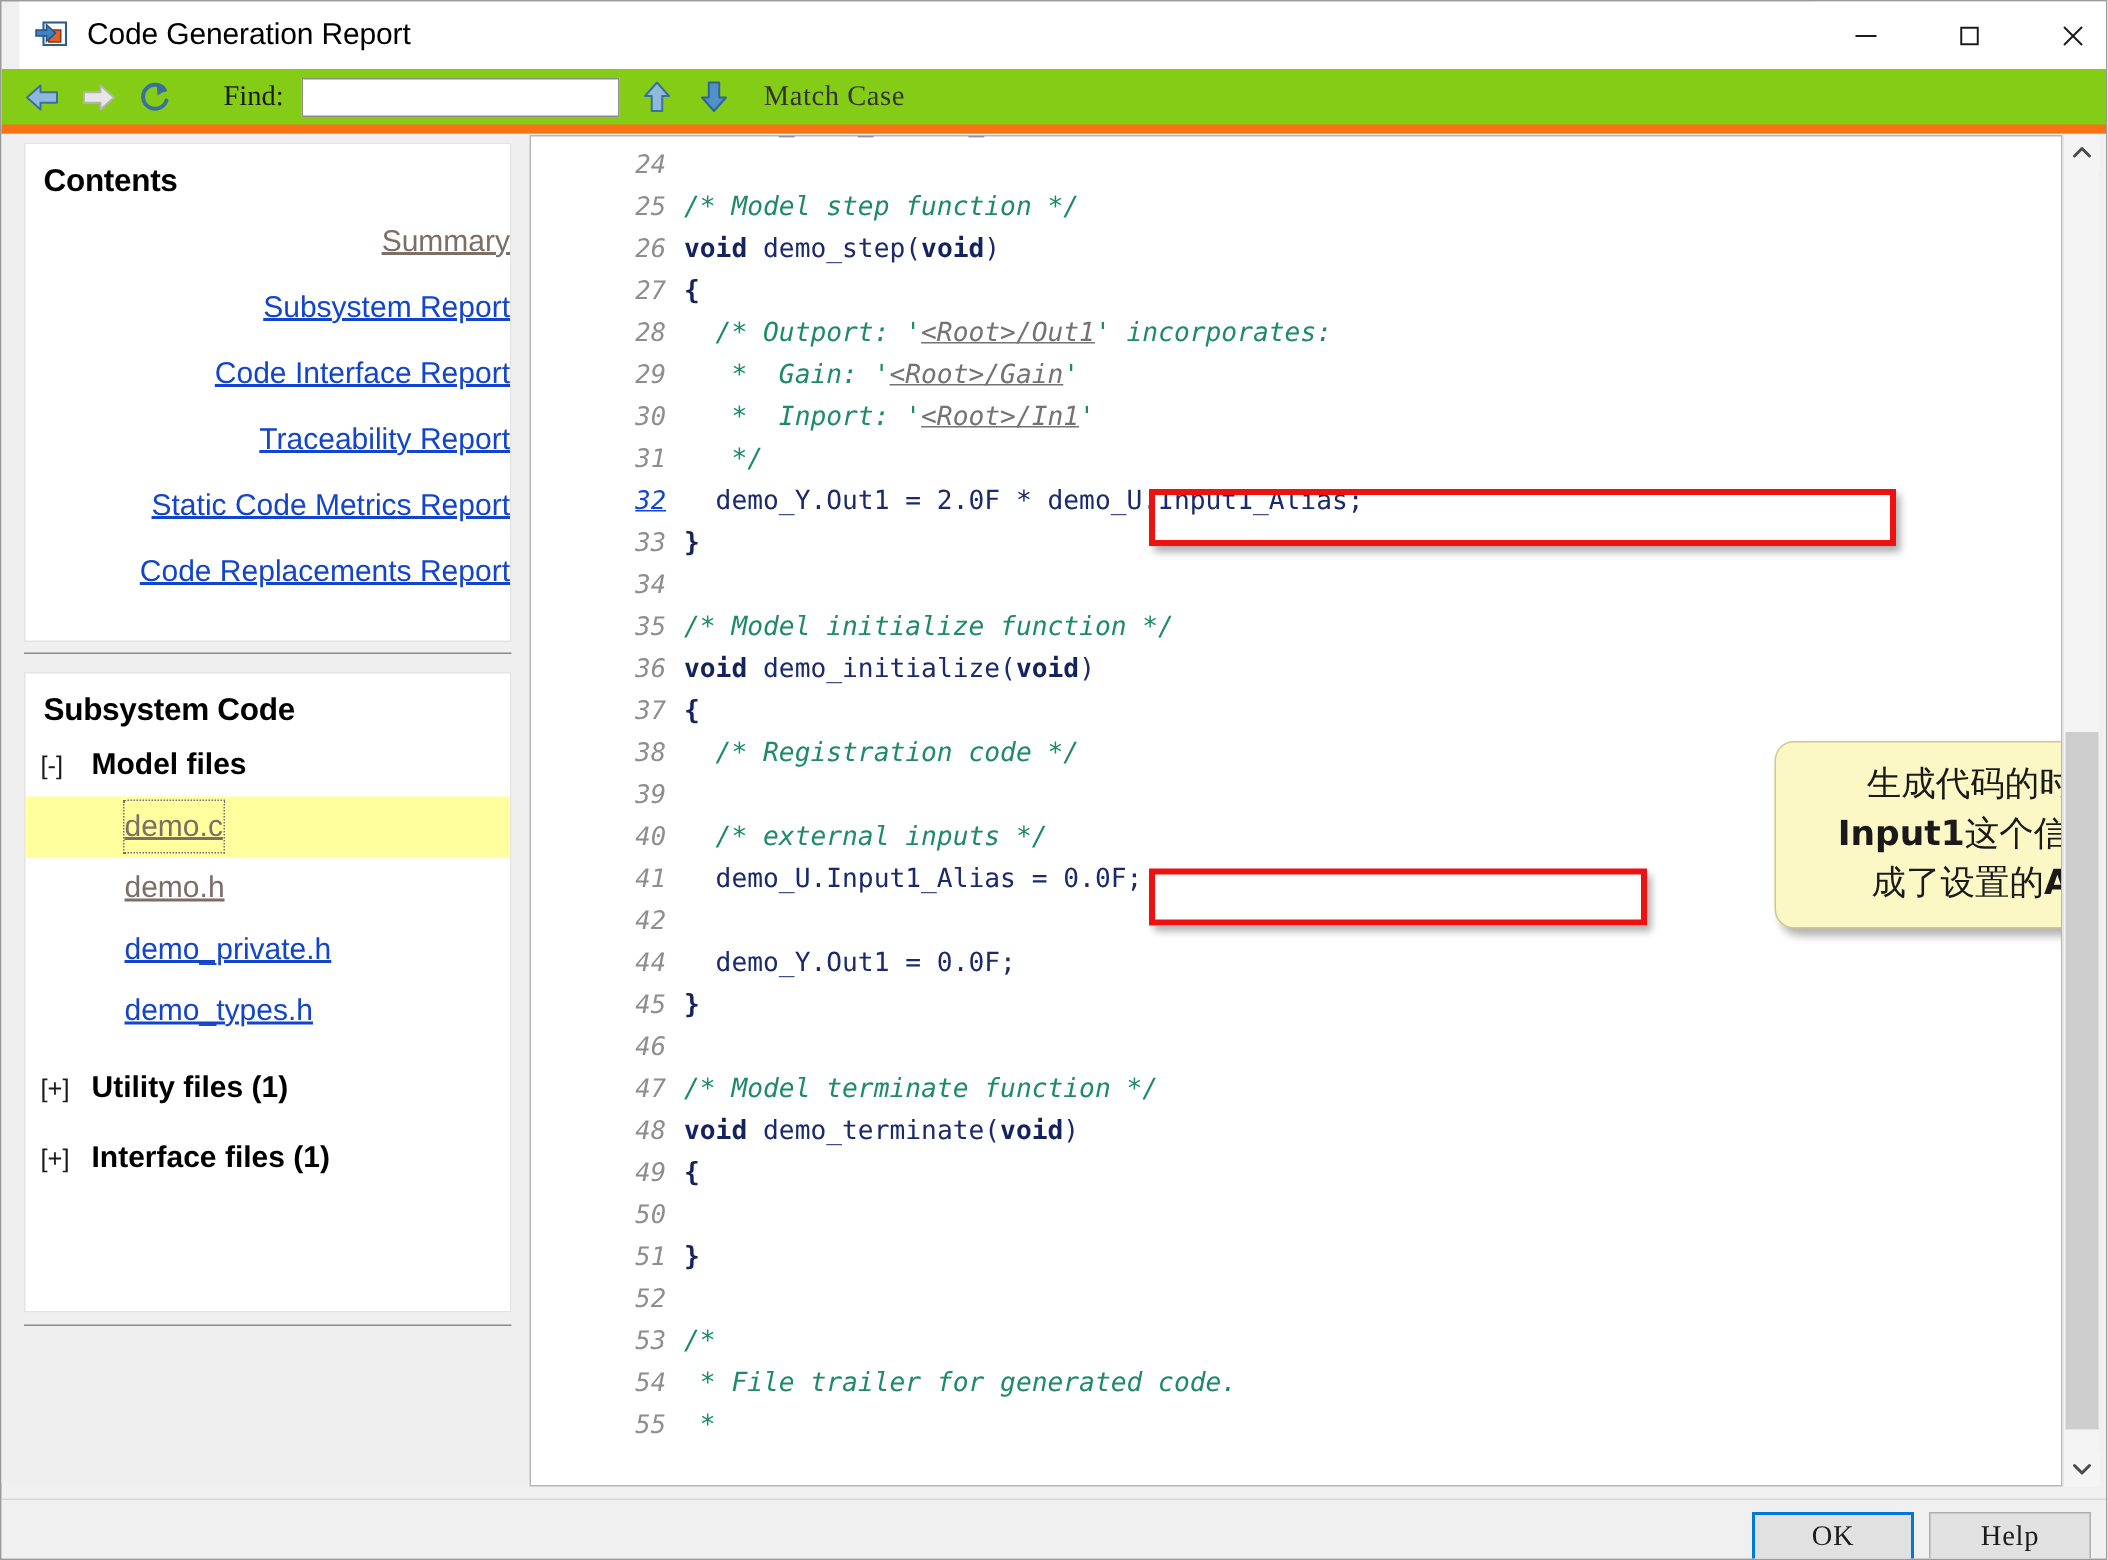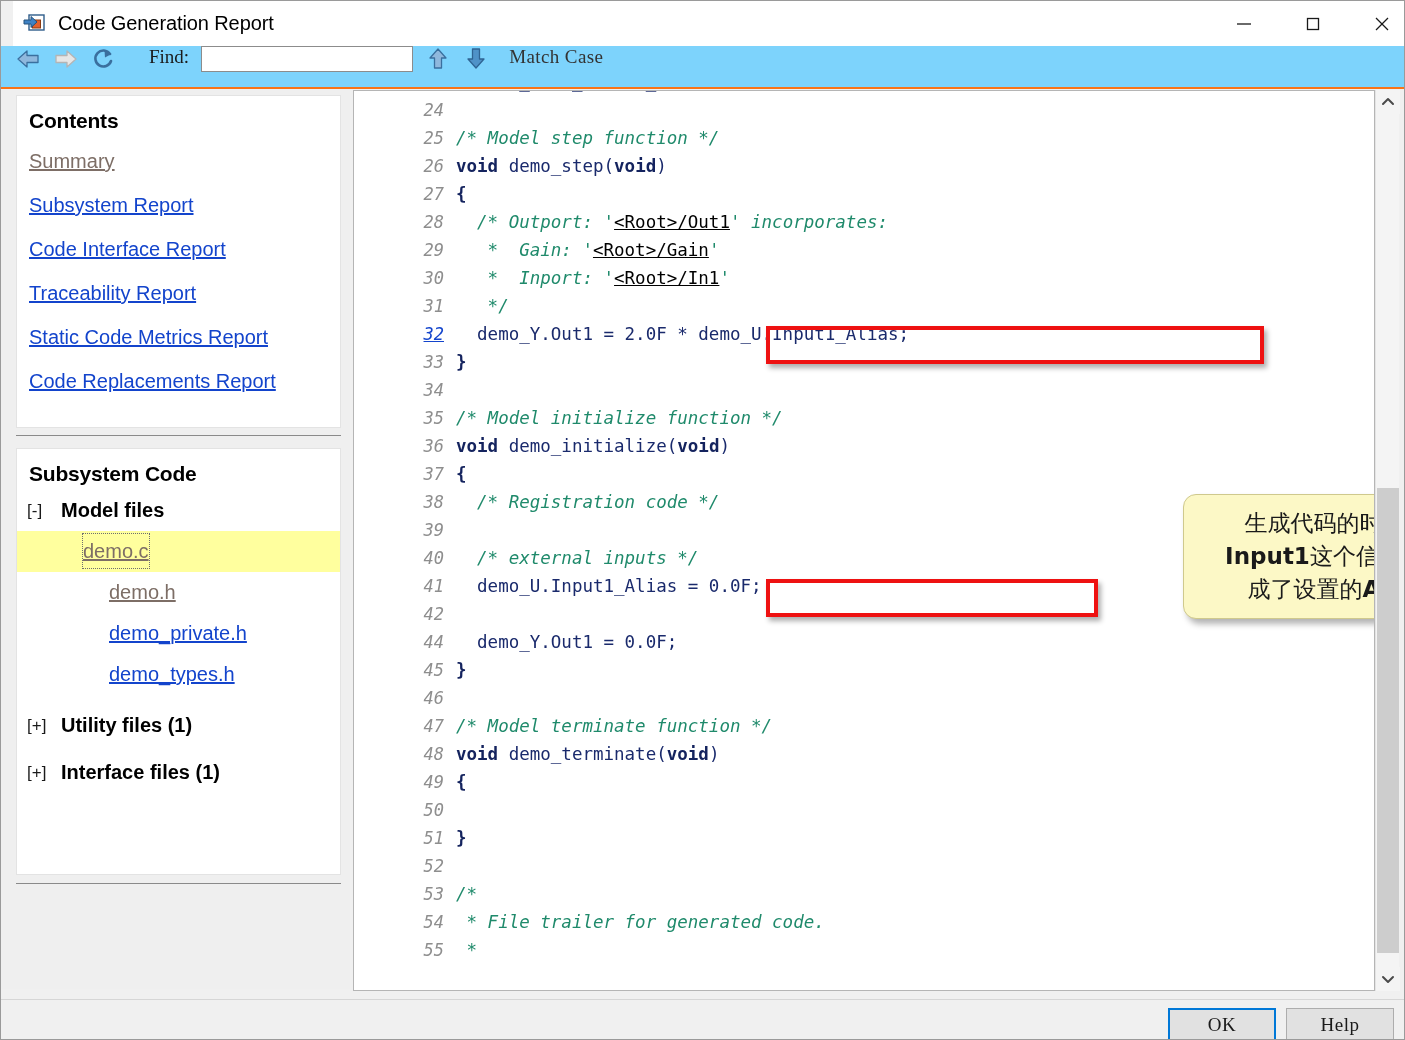--- a/index.html
+++ b/index.html
@@ -61,23 +61,24 @@
     justify-content: center;
     background: #ffffff;
   }
 
   
   .toolbar {
     position: absolute;
     left: 0; top: 45px;
     width: 1403px;
     height: 43px;
-    background: #7dd3fc;
-    border-bottom: 2px solid #f97316;
-    display: flex;
+    background: #84cc16;
+    border-bottom: 6px solid #f97316;
+    display: flex;
+    align-items: center;
     box-sizing: border-box;
   }
   .tb-icon {
     width: 30px; height: 26px;
     margin-left: 8px;
     display: flex;
     align-items: center;
     justify-content: center;
   }
   .tb-icon.first { margin-left: 12px; }
@@ -153,21 +154,21 @@
   #div2 { top: 793px; }
 
   .card-title {
     font-size: 21px;
     font-weight: bold;
     color: #000000;
     padding: 13px 0 0 12px;
     letter-spacing: -0.2px;
   }
 
-  .link-list { padding: 6px 0 0 12px; }
+  .link-list { padding: 6px 0 0 12px; text-align: right; }
   .link-row {
     font-size: 20px;
     line-height: 44px;
     height: 44px;
     white-space: nowrap;
   }
   a.rlink {
     color: #1344cc;
     text-decoration: underline;
     cursor: pointer;
@@ -198,21 +199,21 @@
   }
   .node-label {
     font-weight: bold;
     color: #000000;
     font-size: 20px;
   }
   .tree-leaf {
     font-size: 20px;
     height: 41px;
     line-height: 41px;
-    padding-left: 92px;
+    padding-left: 66px;
     white-space: nowrap;
   }
   .tree-leaf.selected {
     background: #ffff9e;
     padding-left: 0;
   }
   .tree-leaf.selected .selwrap {
     margin-left: 66px;
     outline: 1px dotted #6f6f6f;
     display: inline-block;
@@ -265,22 +266,23 @@
   .ln.hl {
     color: #1344cc;
     text-decoration: underline;
     font-weight: normal;
   }
   .code-txt { color: #1a2a6c; position: relative; }
   .cmt { color: #1f8a6b; font-style: italic; }
   .kw { color: #14235e; font-weight: bold; }
   .id { color: #1a2a6c; }
   .alnk {
-    color: #000000;
+    color: #737373;
     text-decoration: underline;
+    font-style: italic;
     cursor: pointer;
   }
 
   
   .redbox {
     position: absolute;
     border: 4px solid #ee1111;
     background: transparent;
     box-shadow: 3px 4px 5px rgba(0,0,0,0.32);
     box-sizing: border-box;

